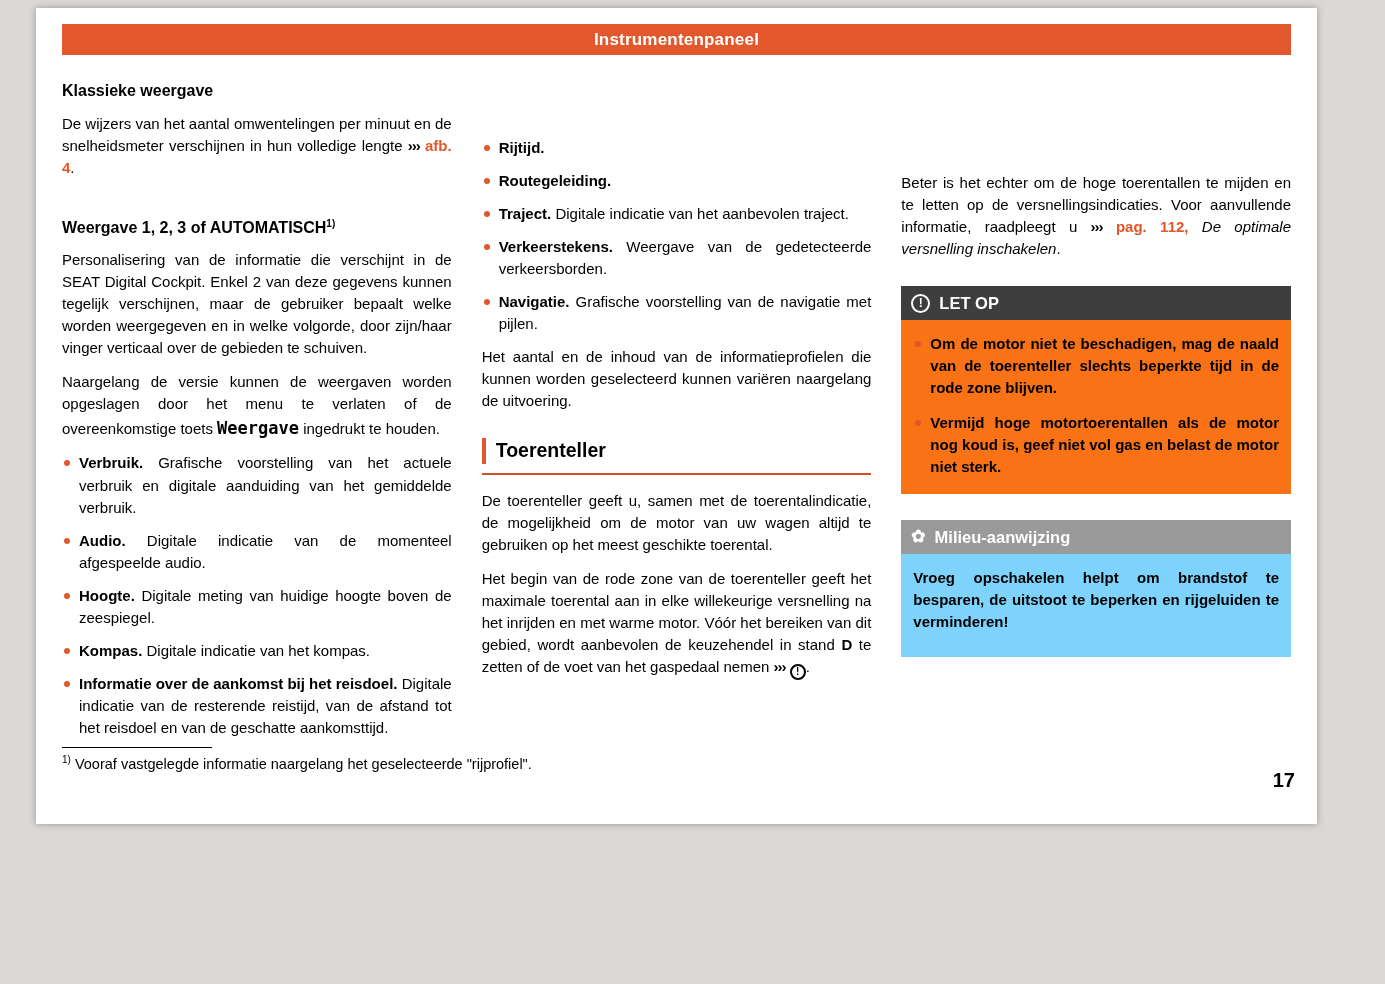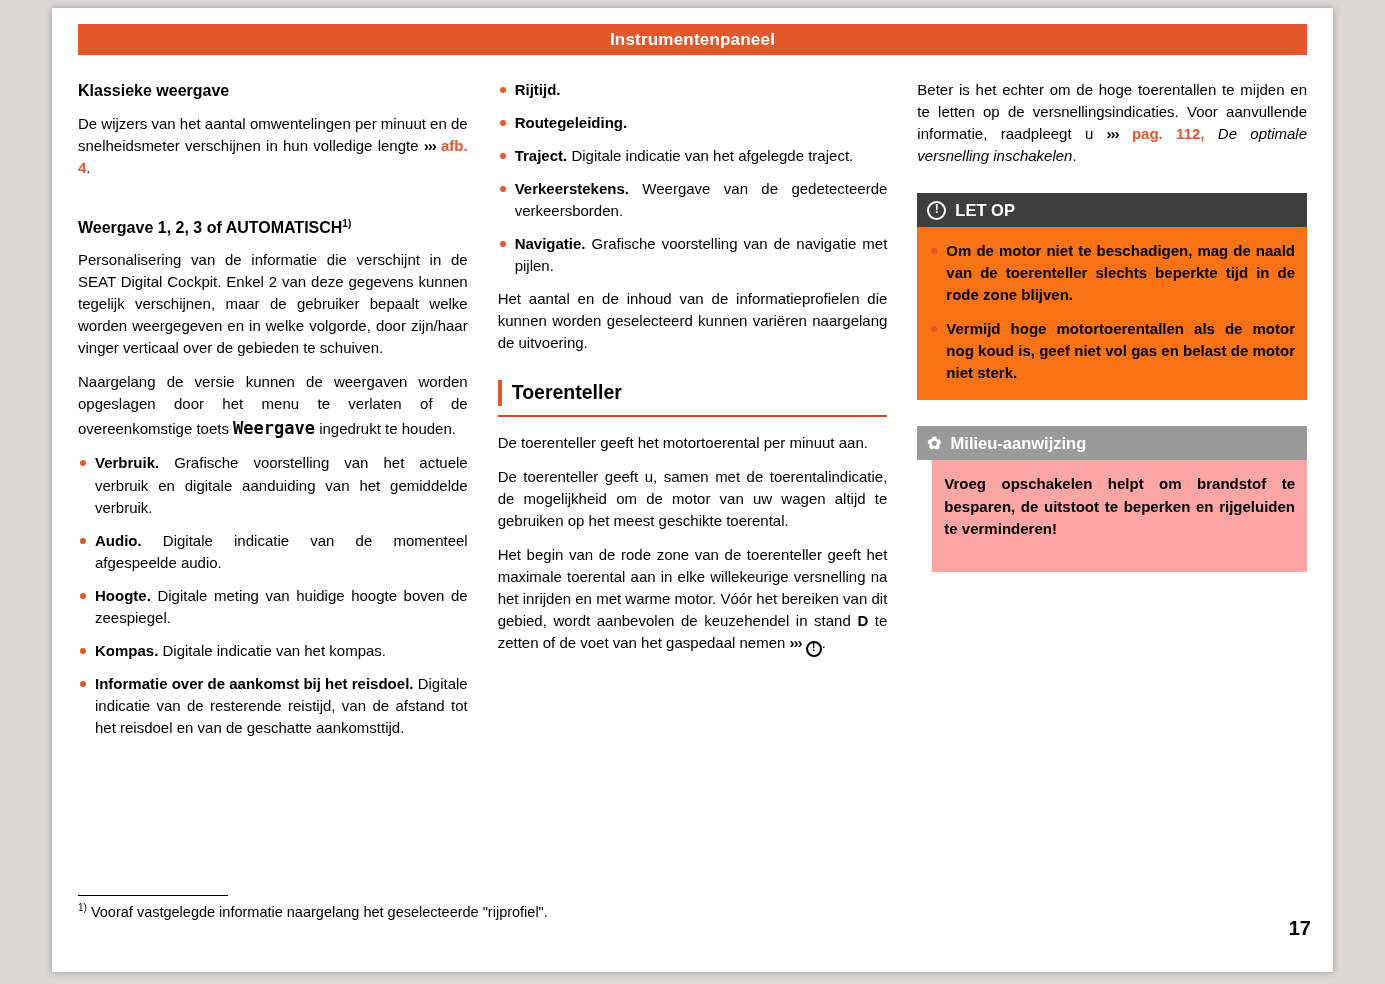--- a/index.html
+++ b/index.html
@@ -5,30 +5,30 @@
   * { margin:0; padding:0; box-sizing:border-box; }
   html, body { width:1385px; height:984px; }
   body {
     background:#dbd8d5;
     font-family:"Liberation Sans", sans-serif;
     color:#000;
     position:relative;
     overflow:hidden;
   }
   .sheet {
-    position:absolute; left:52px; top:8px; width:1281px; height:964px;
+    position:absolute; left:36px; top:8px; width:1281px; height:816px;
     background:#ffffff;
     box-shadow:0 0 7px rgba(0,0,0,.30);
   }
   .header-bar {
     margin:16px 26px 0; height:31px; line-height:31px;
     background:#e2572b; color:#fff;
     font-size:17px; font-weight:bold; text-align:center; letter-spacing:.2px;
   }
-  .columns { display:flex; gap:30px; padding:24px 26px 0; align-items:flex-start; }
+  .columns { display:flex; gap:30px; padding:24px 26px 0; align-items:center; }
   .col { flex:1 1 0; font-size:15px; line-height:1.47; text-align:justify; }
   .col p { margin-bottom:12px; }
   h3 { font-size:16px; font-weight:bold; margin-bottom:10px; text-align:left; }
   .mt { margin-top:37px; }
   sup { font-size:10px; vertical-align:super; line-height:0; }
   .chev { font-weight:bold; letter-spacing:-1px; white-space:nowrap; }
   .ref-link { color:#e2572b; font-weight:bold; text-decoration:none; cursor:pointer; }
   .btnkey { font-family:"DejaVu Sans Mono", monospace; font-weight:bold; font-size:17px; }
   .bullet { position:relative; padding-left:17px; margin-bottom:11px; }
   .bullet::before {
@@ -53,21 +53,21 @@
   .warn-header { background:#3e3e3e; }
   .eco-header { background:#9a9a9a; }
   .circle-icon {
     display:inline-flex; width:19px; height:19px; border:2px solid #fff; border-radius:50%;
     align-items:center; justify-content:center; font-size:12px; font-weight:bold; flex:0 0 auto;
   }
   .flower-icon { font-size:17px; line-height:1; flex:0 0 auto; }
   .box-body { padding:13px 12px 4px; font-weight:bold; }
   .warn-body { background:#f97316; }
   .warn-body .bullet { margin-bottom:12px; }
-  .eco-body { background:#fca5a5; padding-bottom:32px;margin-left:15px; }
+  .eco-body { background:#7dd3fc; padding-bottom:24px; }
   .eco-body p { margin:0; }
   .footnote { position:absolute; left:26px; bottom:52px; font-size:14.5px; text-align:left; width:620px; }
   .footnote-rule { width:150px; border-top:1.5px solid #000; margin-bottom:8px; }
   .page-number { position:absolute; right:22px; bottom:32px; font-size:20px; font-weight:bold; }
 </style>
 </head>
 <body>
 
 <div class="sheet">
 
@@ -96,31 +96,30 @@
       <div class="bullet"><b>Verbruik.</b> <span>Grafische voorstelling van het actuele verbruik en digitale aanduiding van het gemiddelde verbruik.</span></div>
       <div class="bullet"><b>Audio.</b> <span>Digitale indicatie van de momenteel afgespeelde audio.</span></div>
       <div class="bullet"><b>Hoogte.</b> <span>Digitale meting van huidige hoogte boven de zeespiegel.</span></div>
       <div class="bullet"><b>Kompas.</b> <span>Digitale indicatie van het kompas.</span></div>
       <div class="bullet"><b>Informatie over de aankomst bij het reisdoel.</b> <span>Digitale indicatie van de resterende reistijd, van de afstand tot het reisdoel en van de geschatte aankomsttijd.</span></div>
     </section>
 
     <section class="col">
       <div class="bullet"><b>Rijtijd.</b> <span></span></div>
       <div class="bullet"><b>Routegeleiding.</b> <span></span></div>
-      <div class="bullet"><b>Traject.</b> <span>Digitale indicatie van het afgelegde traject.</span></div>
+      <div class="bullet"><b>Traject.</b> <span>Digitale indicatie van het aanbevolen traject.</span></div>
       <div class="bullet"><b>Verkeerstekens.</b> <span>Weergave van de gedetecteerde verkeersborden.</span></div>
       <div class="bullet"><b>Navigatie.</b> <span>Grafische voorstelling van de navigatie met pijlen.</span></div>
 
       <p>Het aantal en de inhoud van de informatieprofielen die kunnen worden geselecteerd kunnen variëren naargelang de uitvoering.</p>
 
       <div class="section-head">
         <span class="section-title">Toerenteller</span>
       </div>
 
-      <p>De toerenteller geeft het motortoerental per minuut aan.</p>
       <p>De toerenteller geeft u, samen met de toerentalindicatie, de mogelijkheid om de motor van uw wagen altijd te gebruiken op het meest geschikte toerental.</p>
       <p>
         <span>Het begin van de rode zone van de toerenteller geeft het maximale toerental aan in elke willekeurige versnelling na het inrijden en met warme motor. Vóór het bereiken van dit gebied, wordt aanbevolen de keuzehendel in stand</span>
         <b>D</b>
         <span>te zetten of de voet van het gaspedaal nemen</span>
         <span class="chev">›››</span>
         <span class="inline-info">
             <span>!</span>
           </span><span>.</span>
       </p>

